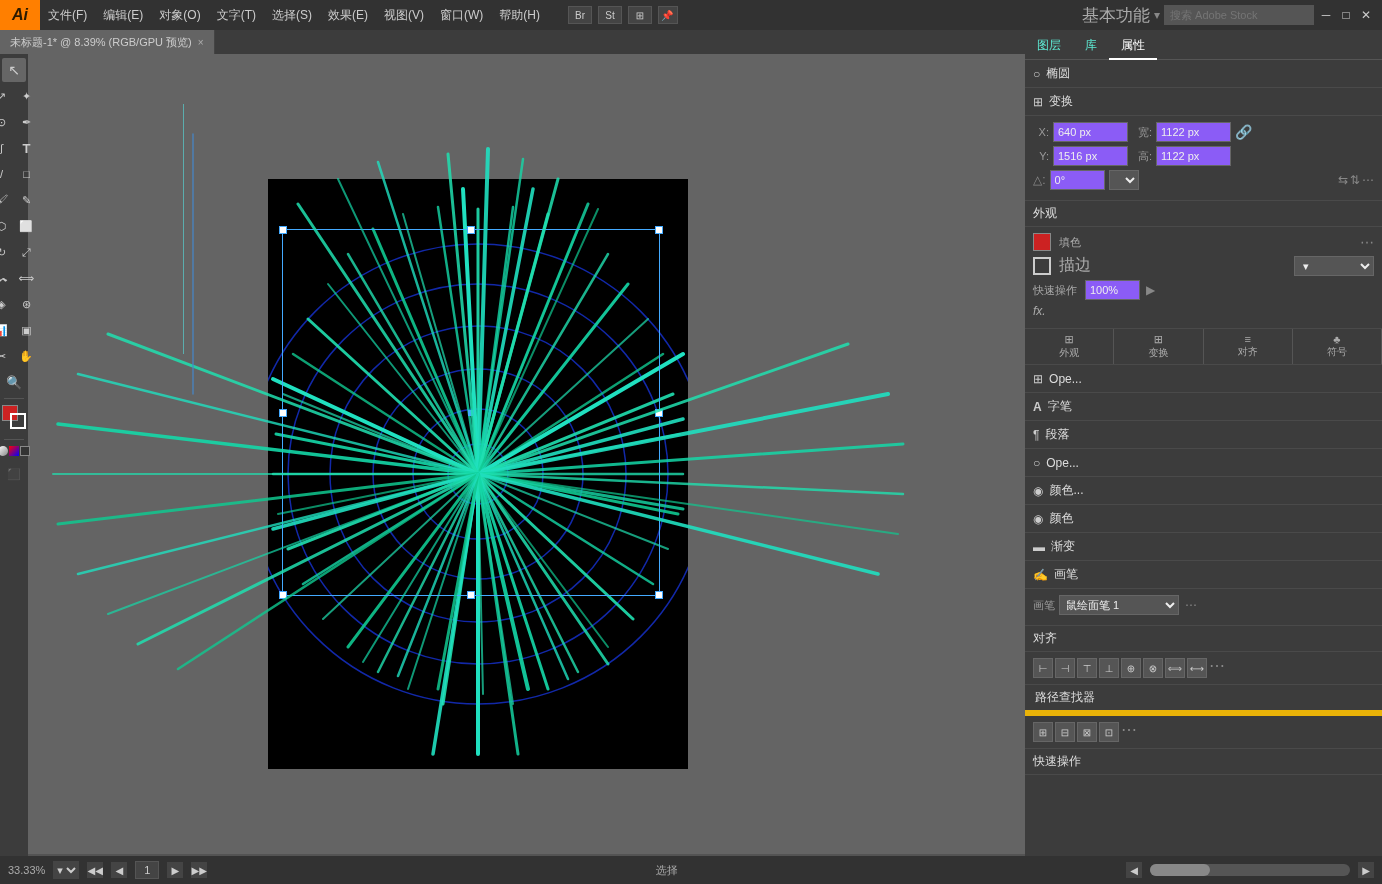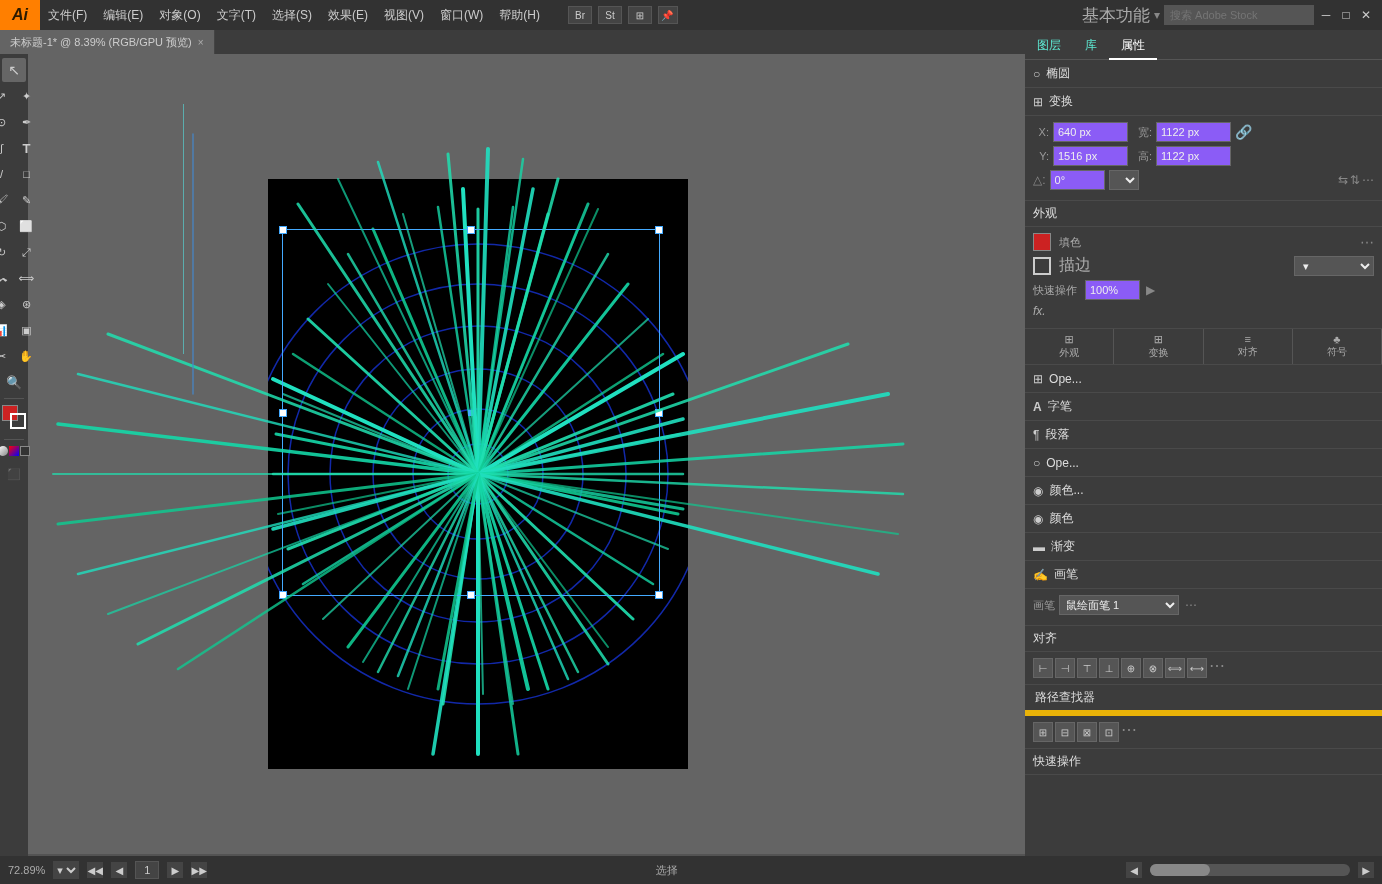--- a/index.html
+++ b/index.html
@@ -502,21 +502,21 @@
       </div>
     </div>
 
     <div style="padding:4px 8px;border-bottom:1px solid #4a4a4a;">
       <span style="color:#ddd;font-size:12px;">快速操作</span>
     </div>
   </div>
 </div>
 
 <div id="status-bar">
-  <span class="status-item">72.89%</span>
+  <span class="status-item">33.33%</span>
   <select class="status-select">
     <option>▾</option>
   </select>
   <button class="nav-btn">◀◀</button>
   <button class="nav-btn">◀</button>
   <input type="text" style="width: 24px; height: 18px; background: rgb(68, 68, 68); border: 1px solid rgb(85, 85, 85); color: rgb(204, 204, 204); font-size: 11px; text-align: center;" value="1">
   <button class="nav-btn">▶</button>
   <button class="nav-btn">▶▶</button>
 
   <div id="status-center">

